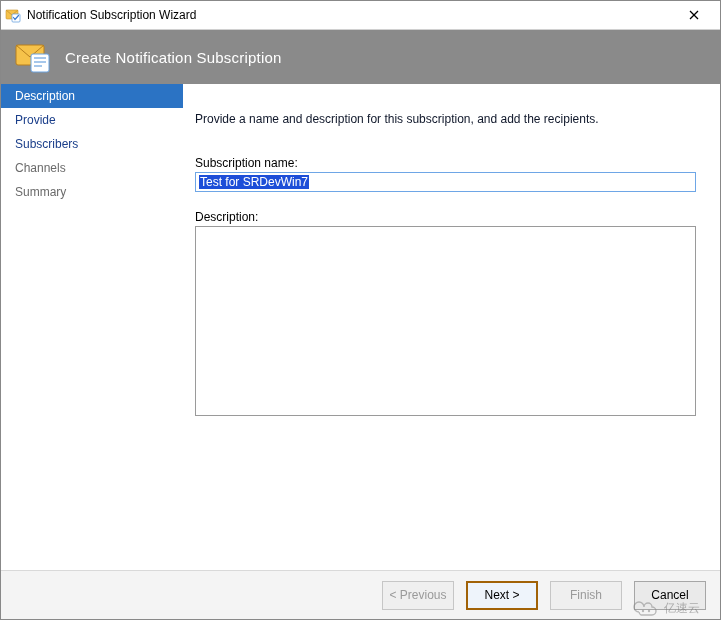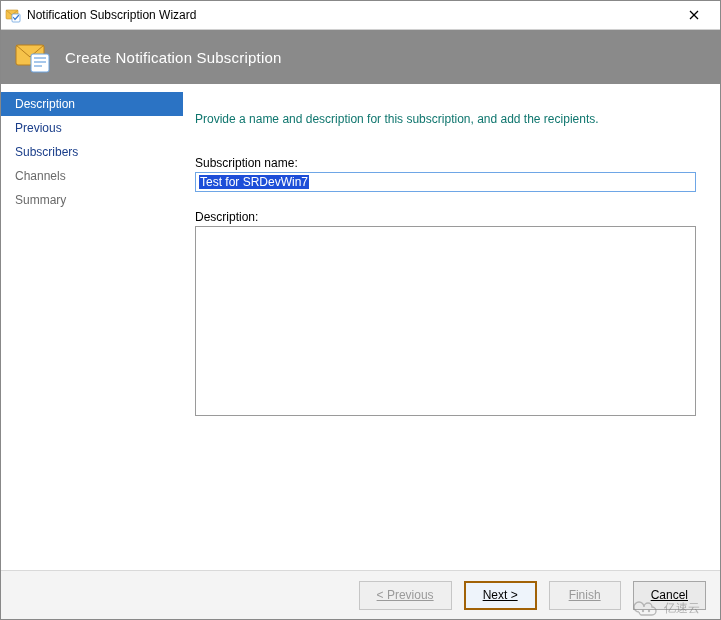--- a/index.html
+++ b/index.html
@@ -76,21 +76,21 @@
   
   .body {
     flex: 1 1 auto;
     display: flex;
     min-height: 0;
   }
   .sidebar {
     width: 182px;
     flex: 0 0 182px;
     background: #fff;
-    padding-top: 8px;
+    padding-top: 0;
   }
   .sidebar .step {
     padding: 5px 10px 5px 14px;
     font-size: 12px;
     color: #1a3e8a;
     cursor: default;
   }
   .sidebar .step.active {
     background: #2b73c4;
     color: #fff;
@@ -100,21 +100,21 @@
   }
 
   .content {
     flex: 1 1 auto;
     padding: 28px 24px 0 12px;
     position: relative;
     box-sizing: border-box;
   }
   .instruction {
     font-size: 12px;
-    color: #0f766e;
+    color: #0f172a;
     margin-bottom: 30px;
   }
   .field-label {
     font-size: 12px;
     color: #000;
     margin-bottom: 2px;
   }
   .sub-name-input-wrap {
     width: 100%;
     box-sizing: border-box;
@@ -157,27 +157,26 @@
     gap: 12px;
     background: #f4f4f4;
   }
   .btn {
     min-width: 72px;
     height: 29px;
     border: 1px solid #a6a6a6;
     background: #eaeaea;
     font-family: inherit;
     font-size: 12px;
-    padding: 0 17px;
+    padding: 0 4px;
     color: #000;
     cursor: default;
     display: inline-flex;
     align-items: center;
     justify-content: center;
-    text-decoration: underline;
   }
   .btn.disabled {
     color: #9a9a9a;
     border-color: #c6c6c6;
     background: #efefef;
   }
   .btn.primary {
     border: 2px solid #a16207;
     background: #eef4fb;
   }
@@ -232,21 +231,21 @@
         <line x1="19" y1="25" x2="27" y2="25" stroke="#6aa2de" stroke-width="1.2"></line>
         <polyline points="20,19 22,22 30,14" fill="none" stroke="#3a7bcf" stroke-width="2" stroke-linecap="round" opacity="0.0"></polyline>
       </svg>
     </span>
     <span class="banner-title">Create Notification Subscription</span>
   </div>
 
   <div class="body">
     <div class="sidebar" id="sidebar">
         <div class="step active">Description</div>
-        <div class="step">Previous</div>
+        <div class="step">Provide</div>
         <div class="step">Subscribers</div>
         <div class="step dim">Channels</div>
         <div class="step dim">Summary</div>
       </div>
 
     <div class="content">
       <div class="instruction">Provide a name and description for this subscription, and add the recipients.</div>
 
       <div class="field-block">
         <div class="field-label">Subscription name:</div>

